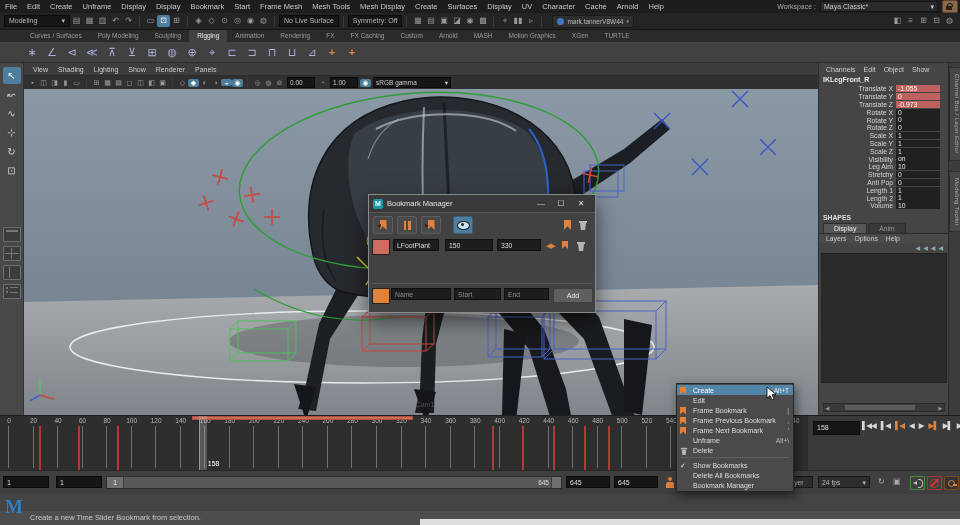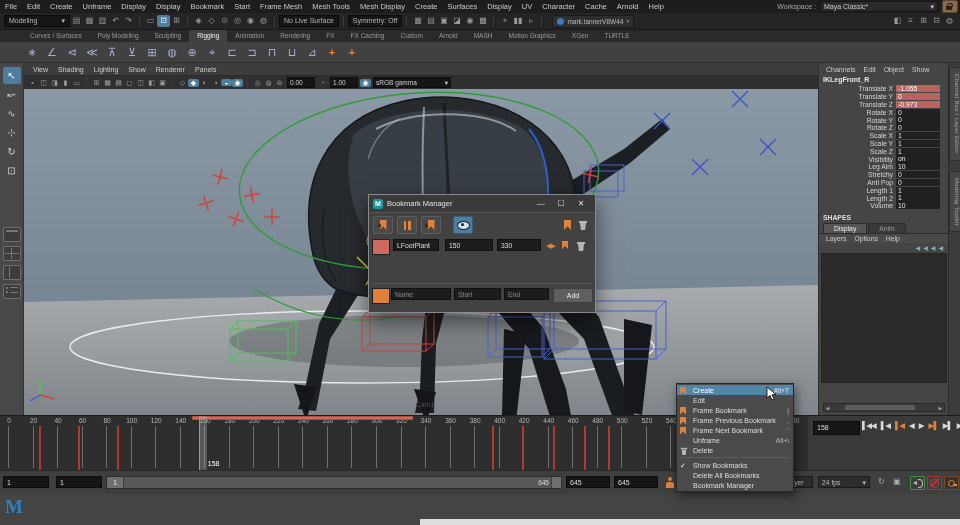--- a/index.html
+++ b/index.html
@@ -701,20 +701,23 @@
         <span>▾</span>
     </div>
     <div class="small-ic" style="left:878px;">↻</div>
     <div class="small-ic" style="left:893px;">▣</div>
     <div id="mute-ic" style="left:910px;"></div>
     <div id="nokey-ic" style="left:927px;"></div>
     <div id="autokey-ic" style="left:944px;"></div>
   </div>
 
 
+  <div id="help-row" class="abs">
+    <div id="help-text">Create a new Time Slider Bookmark from selection.</div>
+  </div>
   <div id="taskbar-strip" class="abs"></div>
   <div id="maya-logo" class="abs">M</div>
 
   <div id="dialog" class="abs">
     <div id="dlg-title">
       <span id="dlg-icon">M</span>
       <span class="t">Bookmark Manager</span>
       <span class="win-btn">—</span>
       <span class="win-btn">☐</span>
       <span class="win-btn">✕</span>

